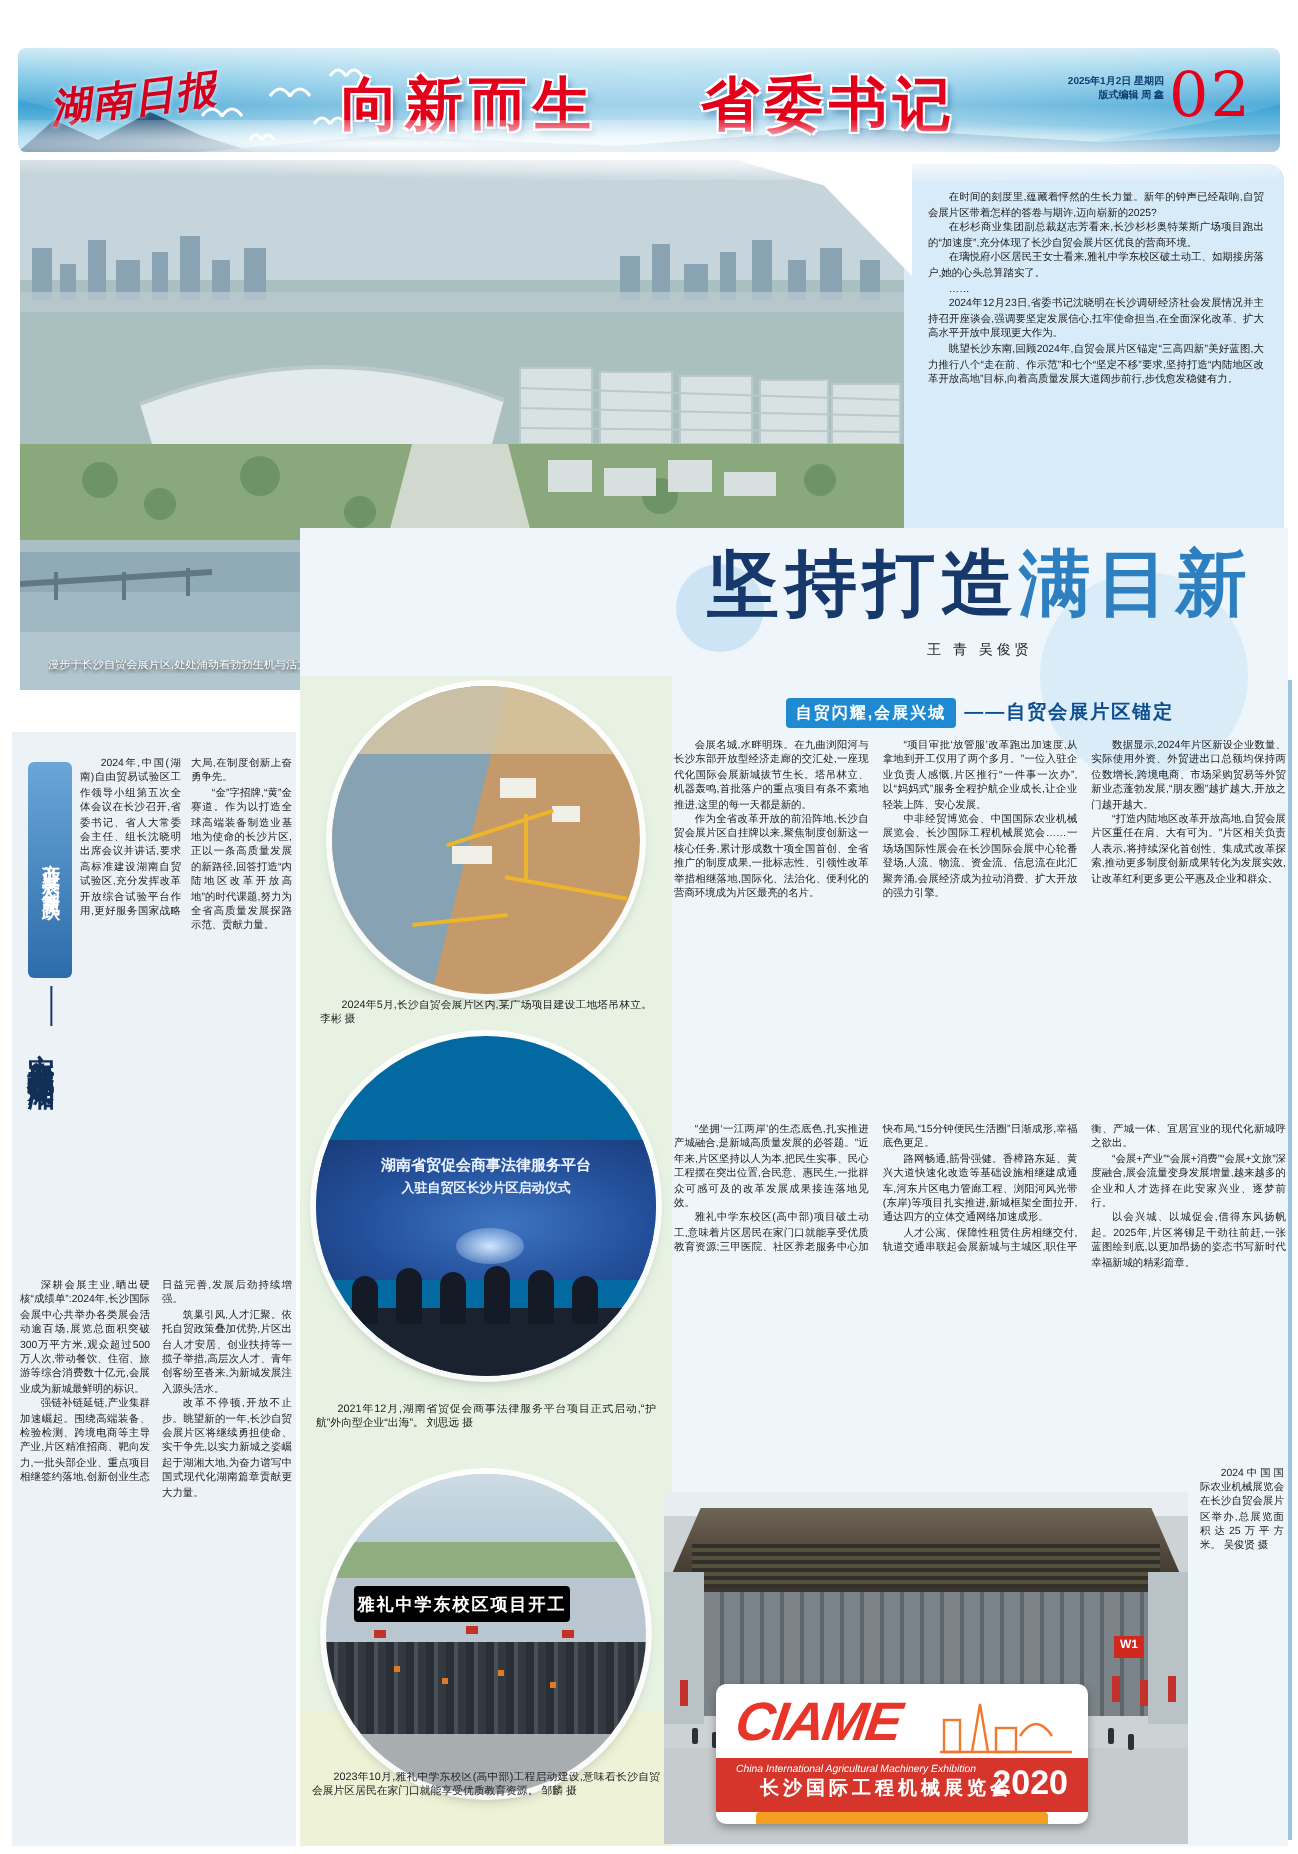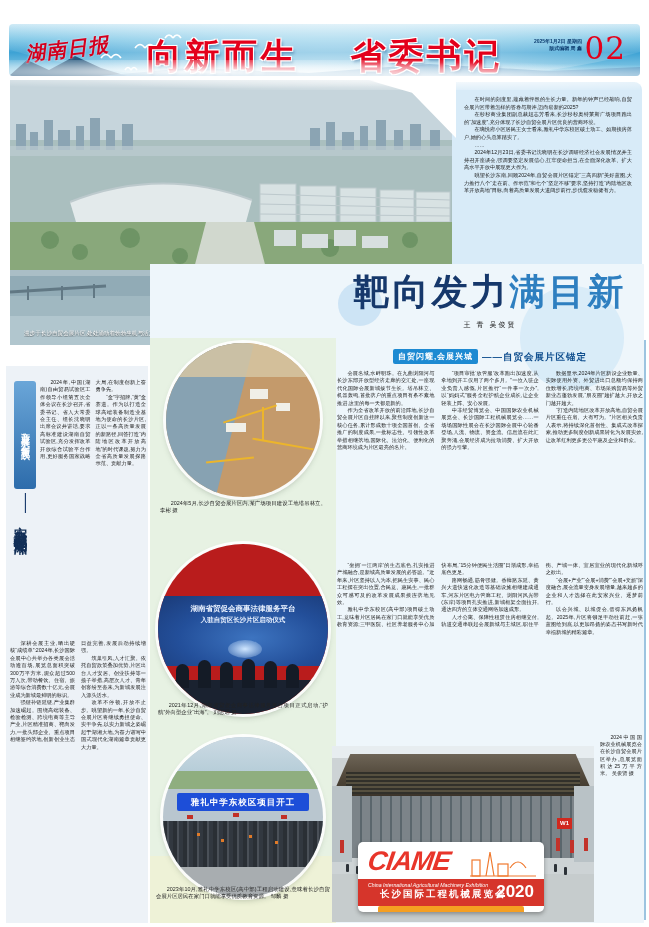--- a/index.html
+++ b/index.html
@@ -9,21 +9,21 @@
 
   
   .banner { position:absolute; left:9px; top:24px; width:631px; height:52px; border-radius:4px;
             overflow:hidden; background:linear-gradient(180deg,#cfeaf6 0%,#7cc6e6 30%,#3da2d4 55%,#9fd6ec 100%); }
   .banner-arc { position:absolute; left:-60px; top:-90px; width:760px; height:150px; border-radius:50%;
             background:radial-gradient(ellipse at 50% 100%, rgba(255,255,255,.65), rgba(255,255,255,0) 70%); }
   .mast-logo { position:absolute; left:16px; top:12px; font-family:"Liberation Serif",serif;
             font-style:italic; font-weight:bold; font-size:20px; color:#d2001e;
             transform:rotate(-7deg); letter-spacing:1px; text-shadow:0 0 2px rgba(255,255,255,.8); }
   .banner-title { position:absolute; left:0; right:0; top:9px; text-align:center; white-space:nowrap; }
-  .banner-title span { font-size:35px; font-weight:bold; color:#e3001b; letter-spacing:3px;
+  .banner-title span { font-size:29px; font-weight:bold; color:#e3001b; letter-spacing:3px;
             text-shadow:-1px -1px 0 #fff,1px -1px 0 #fff,-1px 1px 0 #fff,1px 1px 0 #fff,2px 3px 3px rgba(0,60,120,.4); }
   .banner-title .gap { display:inline-block; width:52px; }
   .mast-dates { position:absolute; right:58px; top:14px; width:90px; text-align:right;
             font-size:5px; line-height:7px; color:#0d3d70; font-weight:bold; }
   .mast-page-no { position:absolute; right:14px; top:6px; font-family:"DejaVu Serif",serif;
             font-size:31px; color:#e3001b; letter-spacing:1px; }
   .mountains { position:absolute; left:0; bottom:0; width:100%; height:22px; }
   .cloud-band { position:absolute; left:9px; top:60px; width:631px; height:30px; z-index:5;
             background:radial-gradient(ellipse at 30% 40%, rgba(255,255,255,.95), rgba(255,255,255,0) 65%),
                        radial-gradient(ellipse at 70% 60%, rgba(255,255,255,.9), rgba(255,255,255,0) 60%); }
@@ -55,21 +55,21 @@
   
   .headline { position:absolute; left:337px; top:268px; width:306px; height:46px; text-align:center;
             white-space:nowrap; overflow:hidden; z-index:3; }
   .headline .h-main   { font-size:36px; font-weight:bold; color:#16386b; letter-spacing:3px; }
   .headline .h-accent { font-size:36px; font-weight:bold; color:#2e7fc0; letter-spacing:3px; }
   .byline { position:absolute; left:337px; top:320px; width:306px; text-align:center;
             font-size:7px; color:#222; letter-spacing:2px; z-index:3; }
 
   
   .sec-head { position:absolute; width:306px; height:16px; left:337px; display:flex;
-            align-items:flex-end; justify-content:center; z-index:3; white-space:nowrap; }
+            align-items:center; justify-content:center; z-index:3; white-space:nowrap; }
   .sec-badge { background:#1d8ad2; color:#fff; font-size:8px; font-weight:bold;
             padding:2px 5px; border-radius:2px; letter-spacing:1px; }
   .sec-sub { font-size:9.5px; font-weight:bold; color:#0f4e8e; margin-left:4px; letter-spacing:1px; }
   .col-text { position:absolute; left:337px; width:306px; overflow:hidden; column-gap:7px;
             font-size:5.2px; line-height:7.4px; text-align:justify; color:#1c1c1c; z-index:3; }
   .col-text p { text-indent:2em; }
   .cols3 { column-count:3; }
 
   
   .sidebar-bg { position:absolute; left:6px; top:366px; width:142px; height:557px; background:#edf2f7; }
@@ -88,32 +88,32 @@
   .sb-text-a p, .sb-text-b p { text-indent:2em; }
 
   
   .circle { position:absolute; border-radius:50%; overflow:hidden; z-index:4;
             box-shadow:0 0 0 3px rgba(255,255,255,.9), 0 3px 6px rgba(60,80,60,.35); }
   .circle1 { left:166px; top:343px; width:154px; height:154px; background:#c49a6b; }
   .c1-water { position:absolute; left:-26px; top:-12px; width:92px; height:190px; background:#87a2b2; transform:rotate(14deg); }
   .c1-band  { position:absolute; left:0; top:0; width:100%; height:34px; background:#d6c5a2; opacity:.85; }
   .c1-crane { position:absolute; height:2px; background:#ecb52b; }
   .c1-spec  { position:absolute; background:#f0efe8; }
-  .circle2 { left:158px; top:544px; width:170px; height:170px; background:#b91c1c; }
+  .circle2 { left:158px; top:518px; width:170px; height:170px; background:#0369a1; }
   .c2-backdrop { position:absolute; left:0; top:52px; width:100%; height:70px;
             background:radial-gradient(ellipse at 55% 60%, #3d74c0 0%, #234f9a 55%, #1a3a77 100%); }
   .c2-line { position:absolute; width:100%; text-align:center; color:#eaf2ff; font-weight:bold; overflow:hidden; }
   .c2-glow { position:absolute; left:70px; top:96px; width:34px; height:18px; border-radius:50%;
             background:radial-gradient(#cfe6ff, rgba(90,140,200,0)); }
   .c2-crowdbar { position:absolute; left:0; bottom:0; width:100%; height:34px; background:#1a2230; }
   .c2-head { position:absolute; bottom:26px; width:13px; height:24px; border-radius:7px 7px 0 0; background:#141b26; }
   .circle3 { left:163px; top:737px; width:160px; height:160px; background:#b9c6cf; }
   .c3-sky   { position:absolute; left:0; top:0; width:100%; height:48px; background:linear-gradient(#cddbe4,#aec8d4); }
   .c3-trees { position:absolute; left:0; top:34px; width:100%; height:18px; background:#8fae7f; }
-  .c3-banner{ position:absolute; left:14px; top:56px; width:132px; height:18px; background:#1d4ed8;
+  .c3-banner{ position:absolute; left:14px; top:56px; width:108px; height:18px; background:#000000;
             color:#fff; font-weight:bold; font-size:8.5px; line-height:18px; text-align:center;
             border-radius:2px; letter-spacing:1px; overflow:hidden; }
   .c3-crowd { position:absolute; left:0; top:84px; width:100%; height:46px;
             background:repeating-linear-gradient(90deg,#2a2f35 0 4px,#4a5058 4px 6px,#323840 6px 10px); }
   .c3-ground{ position:absolute; left:0; bottom:0; width:100%; height:30px; background:#a8adb0; }
   .c3-flag  { position:absolute; width:6px; height:4px; background:#c23026; }
   .c3-vest  { position:absolute; width:3px; height:3px; background:#e07a28; }
   .mid-caption { position:absolute; overflow:hidden; font-size:5.4px; line-height:7px;
             text-align:justify; color:#222; z-index:4; }
   .mid-caption p { text-indent:2em; }
@@ -266,21 +266,21 @@
   <div class="intro-text">
     <p>在时间的刻度里,蕴藏着怦然的生长力量。新年的钟声已经敲响,自贸会展片区带着怎样的答卷与期许,迈向崭新的2025?</p>
     <p>在杉杉商业集团副总裁赵志芳看来,长沙杉杉奥特莱斯广场项目跑出的“加速度”,充分体现了长沙自贸会展片区优良的营商环境。</p>
     <p>在璃悦府小区居民王女士看来,雅礼中学东校区破土动工、如期接房落户,她的心头总算踏实了。</p>
     <p>……</p>
     <p>2024年12月23日,省委书记沈晓明在长沙调研经济社会发展情况并主持召开座谈会,强调要坚定发展信心,扛牢使命担当,在全面深化改革、扩大高水平开放中展现更大作为。</p>
     <p>眺望长沙东南,回顾2024年,自贸会展片区锚定“三高四新”美好蓝图,大力推行八个“走在前、作示范”和七个“坚定不移”要求,坚持打造“内陆地区改革开放高地”目标,向着高质量发展大道阔步前行,步伐愈发稳健有力。</p>
   </div>
 
   <div class="headline">
-    <span class="h-main">靶向发力</span><span class="h-accent">满目新</span>
+    <span class="h-main">坚持打造</span><span class="h-accent">满目新</span>
   </div>
   <div class="byline">王 青  吴俊贤</div>
 
   <div class="sec-head" style="top:348px;">
     <span class="sec-badge">自贸闪耀,会展兴城</span>
     <span class="sec-sub">——自贸会展片区锚定</span>
   </div>
   <div class="col-text cols3" style="top:370px; height:168px;">
     <p>会展名城,水畔明珠。在九曲浏阳河与长沙东部开放型经济走廊的交汇处,一座现代化国际会展新城拔节生长。塔吊林立、机器轰鸣,首批落户的重点项目有条不紊地推进,这里的每一天都是新的。</p>
     <p>作为全省改革开放的前沿阵地,长沙自贸会展片区自挂牌以来,聚焦制度创新这一核心任务,累计形成数十项全国首创、全省推广的制度成果,一批标志性、引领性改革举措相继落地,国际化、法治化、便利化的营商环境成为片区最亮的名片。</p>

